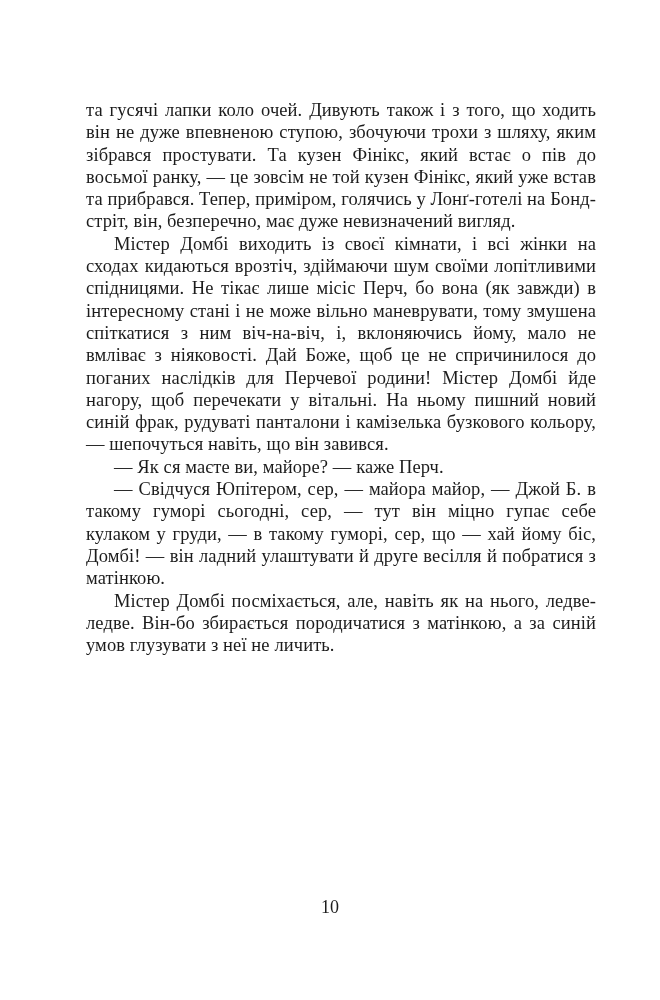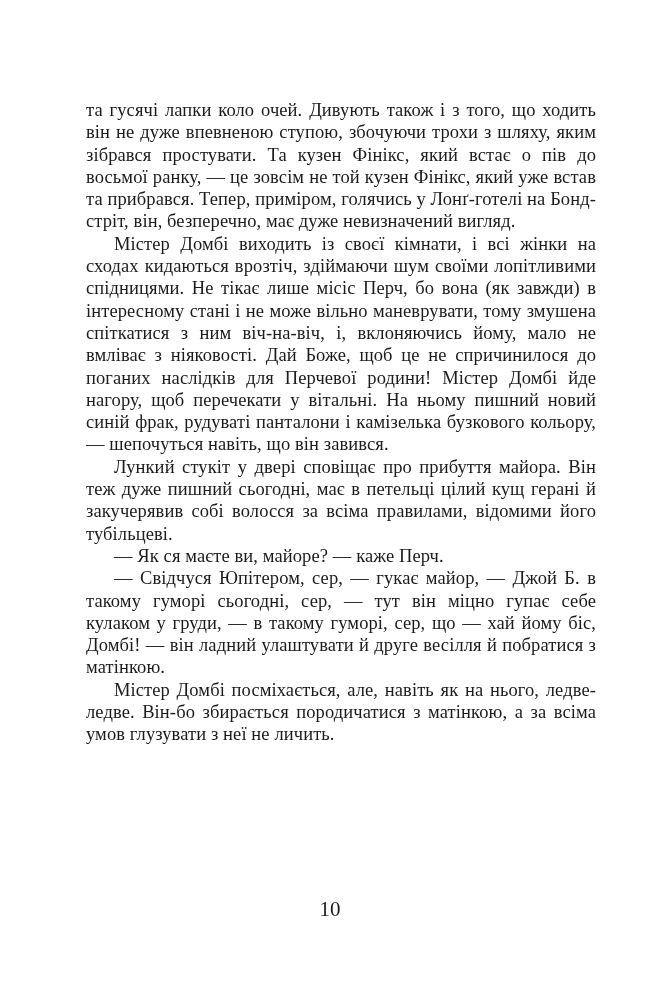--- a/index.html
+++ b/index.html
@@ -31,30 +31,29 @@
   .text-block p.indent {
     text-indent: 28px;
     font-family: Liberation Serif, serif;
   }
   .page-number {
     position: absolute;
     left: 0;
     top: 897px;
     width: 660px;
     text-align: center;
-    font-size: 21px;
+    font-size: 18px;
     color: #1c1c1c;
   }
 </style>
 </head>
 <body>
 
 <div class="page">
   <div class="text-block">
     <p>та гусячі лапки коло очей. Дивують також і з того, що ходить він не дуже впевненою ступою, збочуючи трохи з шляху, яким зібрався простувати. Та кузен Фінікс, який встає о пів до восьмої ранку, — це зовсім не той кузен Фінікс, який уже встав та прибрався. Тепер, приміром, голячись у Лонґ-готелі на Бонд-стріт, він, безперечно, має дуже невизначений вигляд.</p>
     <p class="indent">Містер Домбі виходить із своєї кімнати, і всі жінки на сходах кидаються врозтіч, здіймаючи шум своїми лопітливими спідницями. Не тікає лише місіс Перч, бо вона (як завжди) в інтересному стані і не може вільно маневрувати, тому змушена спіткатися з ним віч-на-віч, і, вклоняючись йому, мало не вмліває з ніяковості. Дай Боже, щоб це не спричинилося до поганих наслідків для Перчевої родини! Містер Домбі йде нагору, щоб перечекати у вітальні. На ньому пишний новий синій фрак, рудуваті панталони і камізелька бузкового кольору, — шепочуться навіть, що він завився.</p>
-    <p class="indent">Лункий стукіт у двері сповіщає про прибуття майора. Він теж дуже пишний сьогодні, має в петельці цілий кущ герані й закучерявив собі волосся за всіма правилами, відомими його тубільцеві.</p>
     <p class="indent">— Як ся маєте ви, майоре? — каже Перч.</p>
-    <p class="indent">— Свідчуся Юпітером, сер, — гукає майор, — Джой Б. в такому гуморі сьогодні, сер, — тут він міцно гупає себе кулаком у груди, — в такому гуморі, сер, що — хай йому біс, Домбі! — він ладний улаштувати й друге весілля й побратися з матінкою.</p>
-    <p class="indent">Містер Домбі посміхається, але, навіть як на нього, ледве-ледве. Він-бо збирається породичатися з матінкою, а за всіма умов глузувати з неї не личить.</p>
+    <p class="indent">— Свідчуся Юпітером, сер, — майора майор, — Джой Б. в такому гуморі сьогодні, сер, — тут він міцно гупає себе кулаком у груди, — в такому гуморі, сер, що — хай йому біс, Домбі! — він ладний улаштувати й друге весілля й побратися з матінкою.</p>
+    <p class="indent">Містер Домбі посміхається, але, навіть як на нього, ледве-ледве. Він-бо збирається породичатися з матінкою, а за синій умов глузувати з неї не личить.</p>
   </div>
   <div class="page-number">10</div>
 </div>
 
 </body></html>

